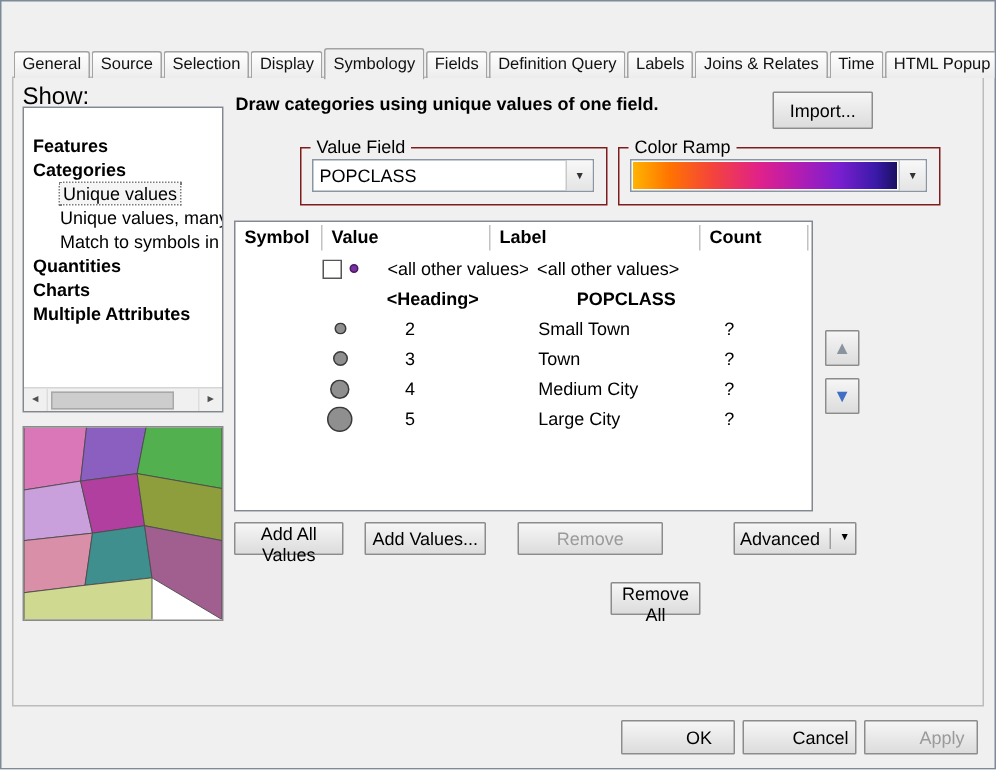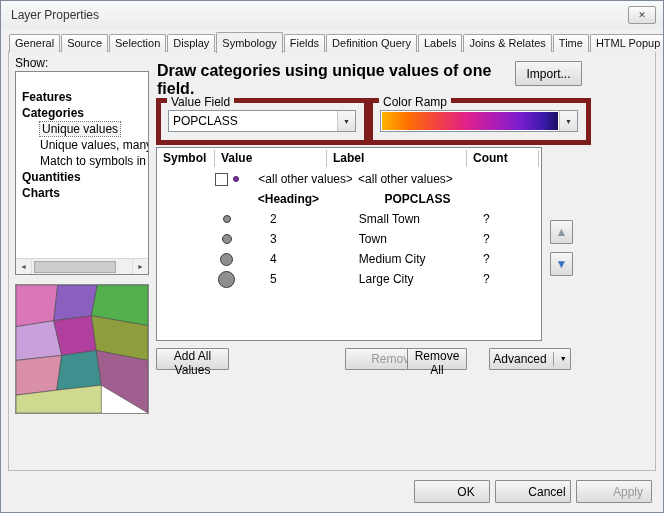--- a/index.html
+++ b/index.html
@@ -32,21 +32,21 @@
     white-space:nowrap; height:17px; line-height:17px; padding:0 5px;
     font-size:11px; background:linear-gradient(#ffffff,#ececec);
     border:1px solid #a3a3a3; border-bottom:none; margin-right:1px;
     border-radius:2px 2px 0 0; color:#111;
   }
   .tab.active { height:20px; line-height:20px; background:#f0f0f0; margin-bottom:-1px; }
   .page {
     position:absolute; left:7px; top:50px; width:648px; height:420px;
     border:1px solid #bcbcbc; background:#f0f0f0; box-sizing:border-box;
   }
-  .show-label { position:absolute; left:14px; top:55px; font-size:12px; }
+  .show-label { position:absolute; left:14px; top:55px; font-size:16px; }
   .tree {
     position:absolute; left:14px; top:70px; width:134px; height:204px;
     background:#fff; border:1px solid #82888f; box-sizing:border-box;
     overflow:hidden; padding-top:17px;
   }
   .tree-item { font-size:12px; height:16px; line-height:16px; padding-left:6px; white-space:nowrap; }
   .tree-item.bold { font-weight:bold; }
   .tree-item.child { padding-left:24px; }
   .sel { outline:1px dotted #7a7a7a; padding:0 2px; background:#f5f5f5; }
   .tree-hscroll {
@@ -56,28 +56,28 @@
   }
   .scroll-arrow { width:15px; height:15px; font-size:7px; line-height:15px; text-align:center; color:#505050; }
   .scroll-arrow.left { border-right:1px solid #dddddd; }
   .scroll-arrow.right { margin-left:auto; border-left:1px solid #dddddd; }
   .scroll-thumb { width:82px; height:12px; margin-left:2px; background:#cdcdcd; border:1px solid #a8a8a8; box-sizing:border-box; }
   .preview {
     position:absolute; left:14px; top:283px; width:134px; height:130px;
     border:1px solid #8a8a8a; box-sizing:border-box; background:#fff; overflow:hidden;
   }
   .preview svg { display:block; }
-  .heading { position:absolute; left:156px; top:61px; width:352px; font-size:16px; font-weight:bold; }
+  .heading { position:absolute; left:156px; top:61px; width:352px; font-size:12px; font-weight:bold; }
   .btn {
     background:linear-gradient(180deg,#f6f6f6,#dcdcdc); border:1px solid #8c8c8c;
     font-size:12px; font-family:inherit; color:#000; text-align:center;
     box-sizing:border-box; border-radius:1px; cursor:default;
   }
   .import-btn { position:absolute; left:514px; top:60px; width:67px; height:25px; }
-  .group { position:absolute; border:5px solid #7f1d1d; }
+  .group { position:absolute; border:1px solid #7f1d1d;margin-left:44px; }
   .group-vf { left:155px; top:97px; width:203px; height:37px; }
   .group-cr { left:367px; top:97px; width:213px; height:37px; }
   .legend { position:absolute; top:-8px; left:6px; background:#f0f0f0; padding:0 4px; font-size:12px; }
   .combo {
     position:absolute; left:7px; top:7px; height:22px; border:1px solid #8a97a3;
     background:#fff; display:flex; box-sizing:border-box;
   }
   .group-vf .combo { width:188px; }
   .group-cr .combo { width:198px; }
   .combo-text { flex:1; font-size:12px; line-height:20px; padding-left:4px; }
@@ -114,35 +114,31 @@
   .arrow-btn {
     position:absolute; left:549px; width:23px; height:24px;
     display:flex; align-items:center; justify-content:center; font-size:12px;
   }
   .arrow-btn.up { top:219px; color:#8a949e; }
   .arrow-btn.down { top:251px; color:#3f6fc4; }
   .action-btn { position:absolute; top:347px; height:22px; }
   #btn-add-all { left:155px; width:73px; }
   #btn-add-values { left:242px; width:81px; }
   #btn-remove { left:344px; width:97px; color:#9a9a9a; }
-  #btn-remove-all { left:406px; width:60px; }
+  #btn-remove-all { left:406px; width:60px;margin-top:40px; }
   #btn-advanced { left:488px; width:82px; display:flex; align-items:center; justify-content:center; gap:6px; }
   .adv-arrow { font-size:7px; border-left:1px solid #9e9e9e; padding-left:6px; height:14px; line-height:14px; }
   .footer-btn { position:absolute; top:479px; width:76px; height:23px;padding-left:28px; }
   #btn-ok { left:413px; } #btn-cancel { left:494px; } #btn-apply { left:575px; color:#9a9a9a; }
 </style>
 </head>
 <body>
 
 <div class="dialog">
 
-  <div class="titlebar">
-    <span class="title">Layer Properties</span>
-    <button class="close-btn"><span>✕</span></button>
-  </div>
 
   <div class="tabs">
     <div class="tab">General</div>
     <div class="tab">Source</div>
     <div class="tab">Selection</div>
     <div class="tab">Display</div>
     <div class="tab active">Symbology</div>
     <div class="tab">Fields</div>
     <div class="tab">Definition Query</div>
     <div class="tab">Labels</div>
@@ -156,20 +152,21 @@
   <div class="show-label">Show:</div>
 
   <div class="tree">
     <div class="tree-item bold">Features</div>
     <div class="tree-item bold">Categories</div>
     <div class="tree-item child"><span class="sel">Unique values</span></div>
     <div class="tree-item child">Unique values, many</div>
     <div class="tree-item child">Match to symbols in a</div>
     <div class="tree-item bold">Quantities</div>
     <div class="tree-item bold">Charts</div>
+    <div class="tree-item bold">Multiple Attributes</div>
     <div class="tree-hscroll">
       <span class="scroll-arrow left">◄</span>
       <span class="scroll-thumb"></span>
       <span class="scroll-arrow right">►</span>
     </div>
   </div>
 
   <div class="preview">
     <svg width="132" height="128" viewBox="0 0 133 129">
       <g stroke="#4a4a4a" stroke-width="0.6">
@@ -263,20 +260,21 @@
   </div>
 
   <button class="btn arrow-btn up">
       <span>▲</span>
     </button>
   <button class="btn arrow-btn down">
       <span>▼</span>
     </button>
 
   <button class="btn action-btn" id="btn-add-all">Add All Values</button>
+  <button class="btn action-btn" id="btn-add-values">Add Values...</button>
   <button class="btn action-btn" id="btn-remove">Remove</button>
   <button class="btn action-btn" id="btn-remove-all">Remove All</button>
   <button class="btn action-btn" id="btn-advanced">
     <span>Advanced</span>
     <span class="adv-arrow">▼</span>
   </button>
 
   <button class="btn footer-btn" id="btn-ok">OK</button>
   <button class="btn footer-btn" id="btn-cancel">Cancel</button>
   <button class="btn footer-btn" id="btn-apply">Apply</button>

